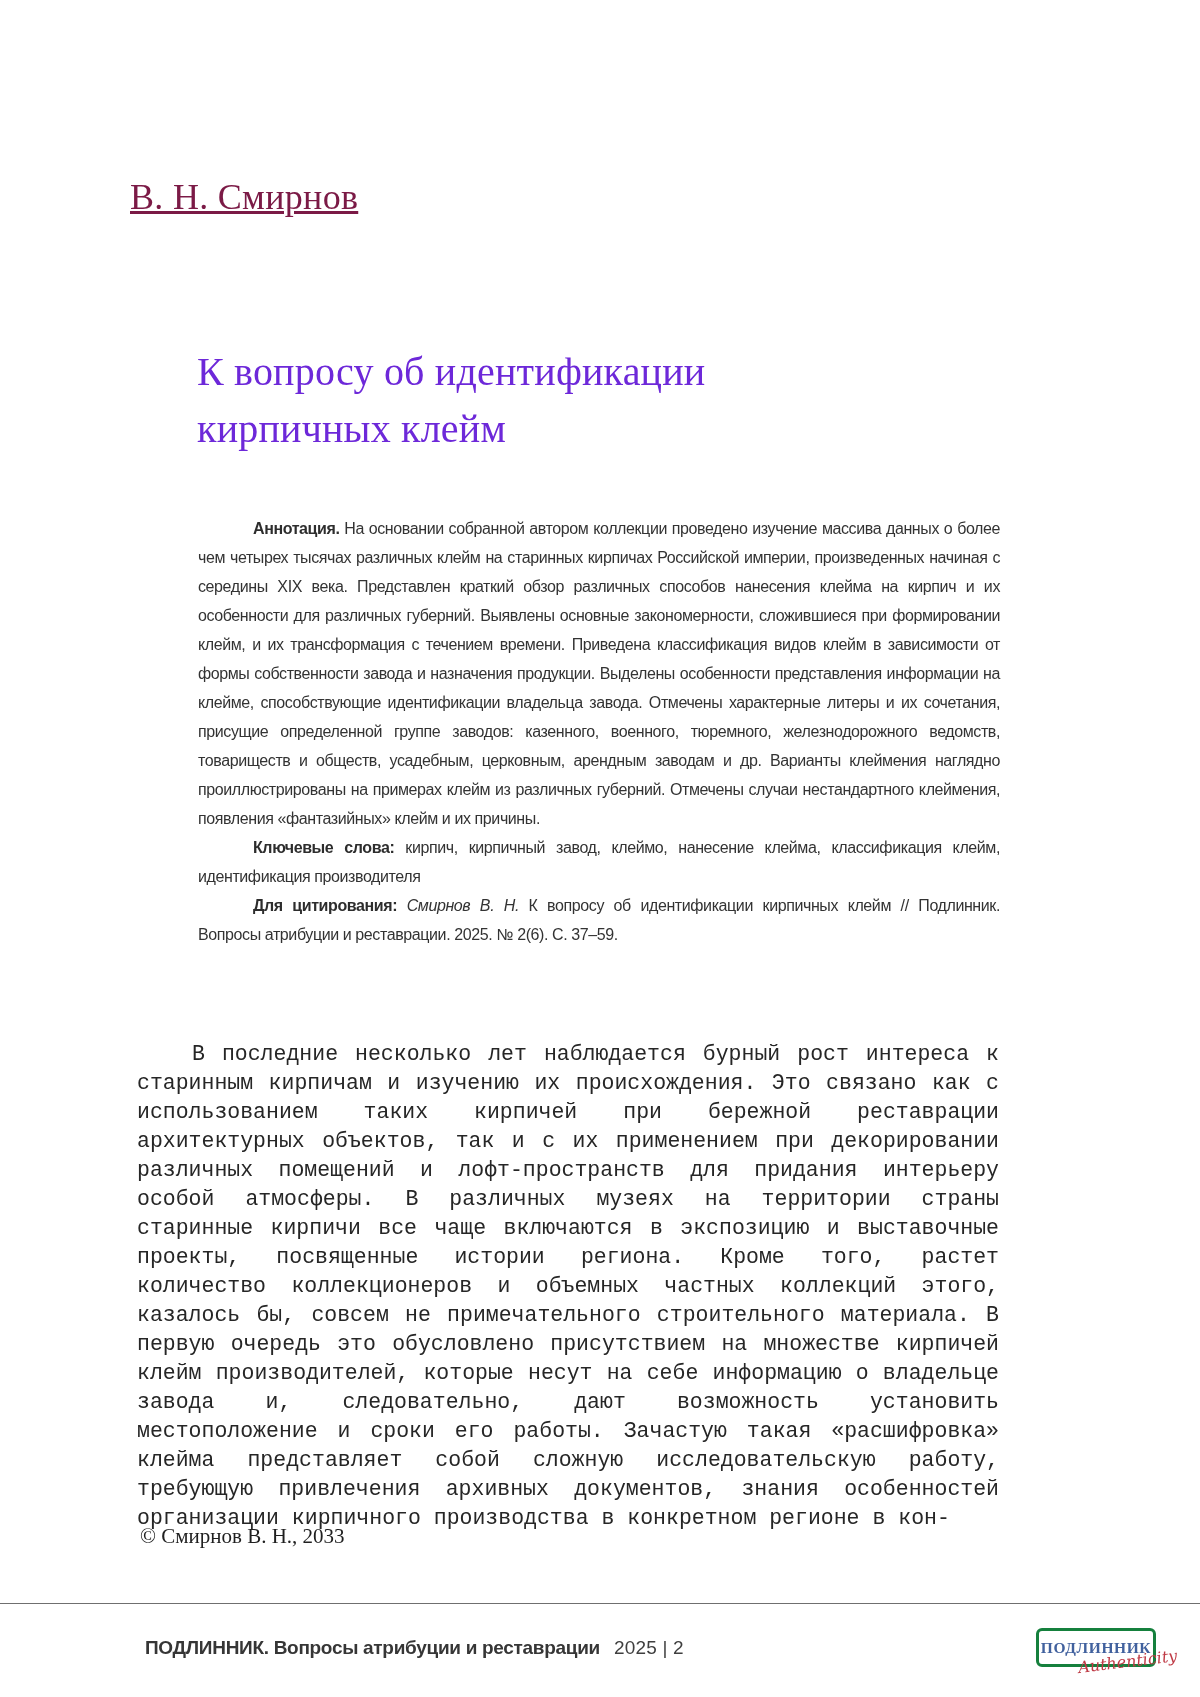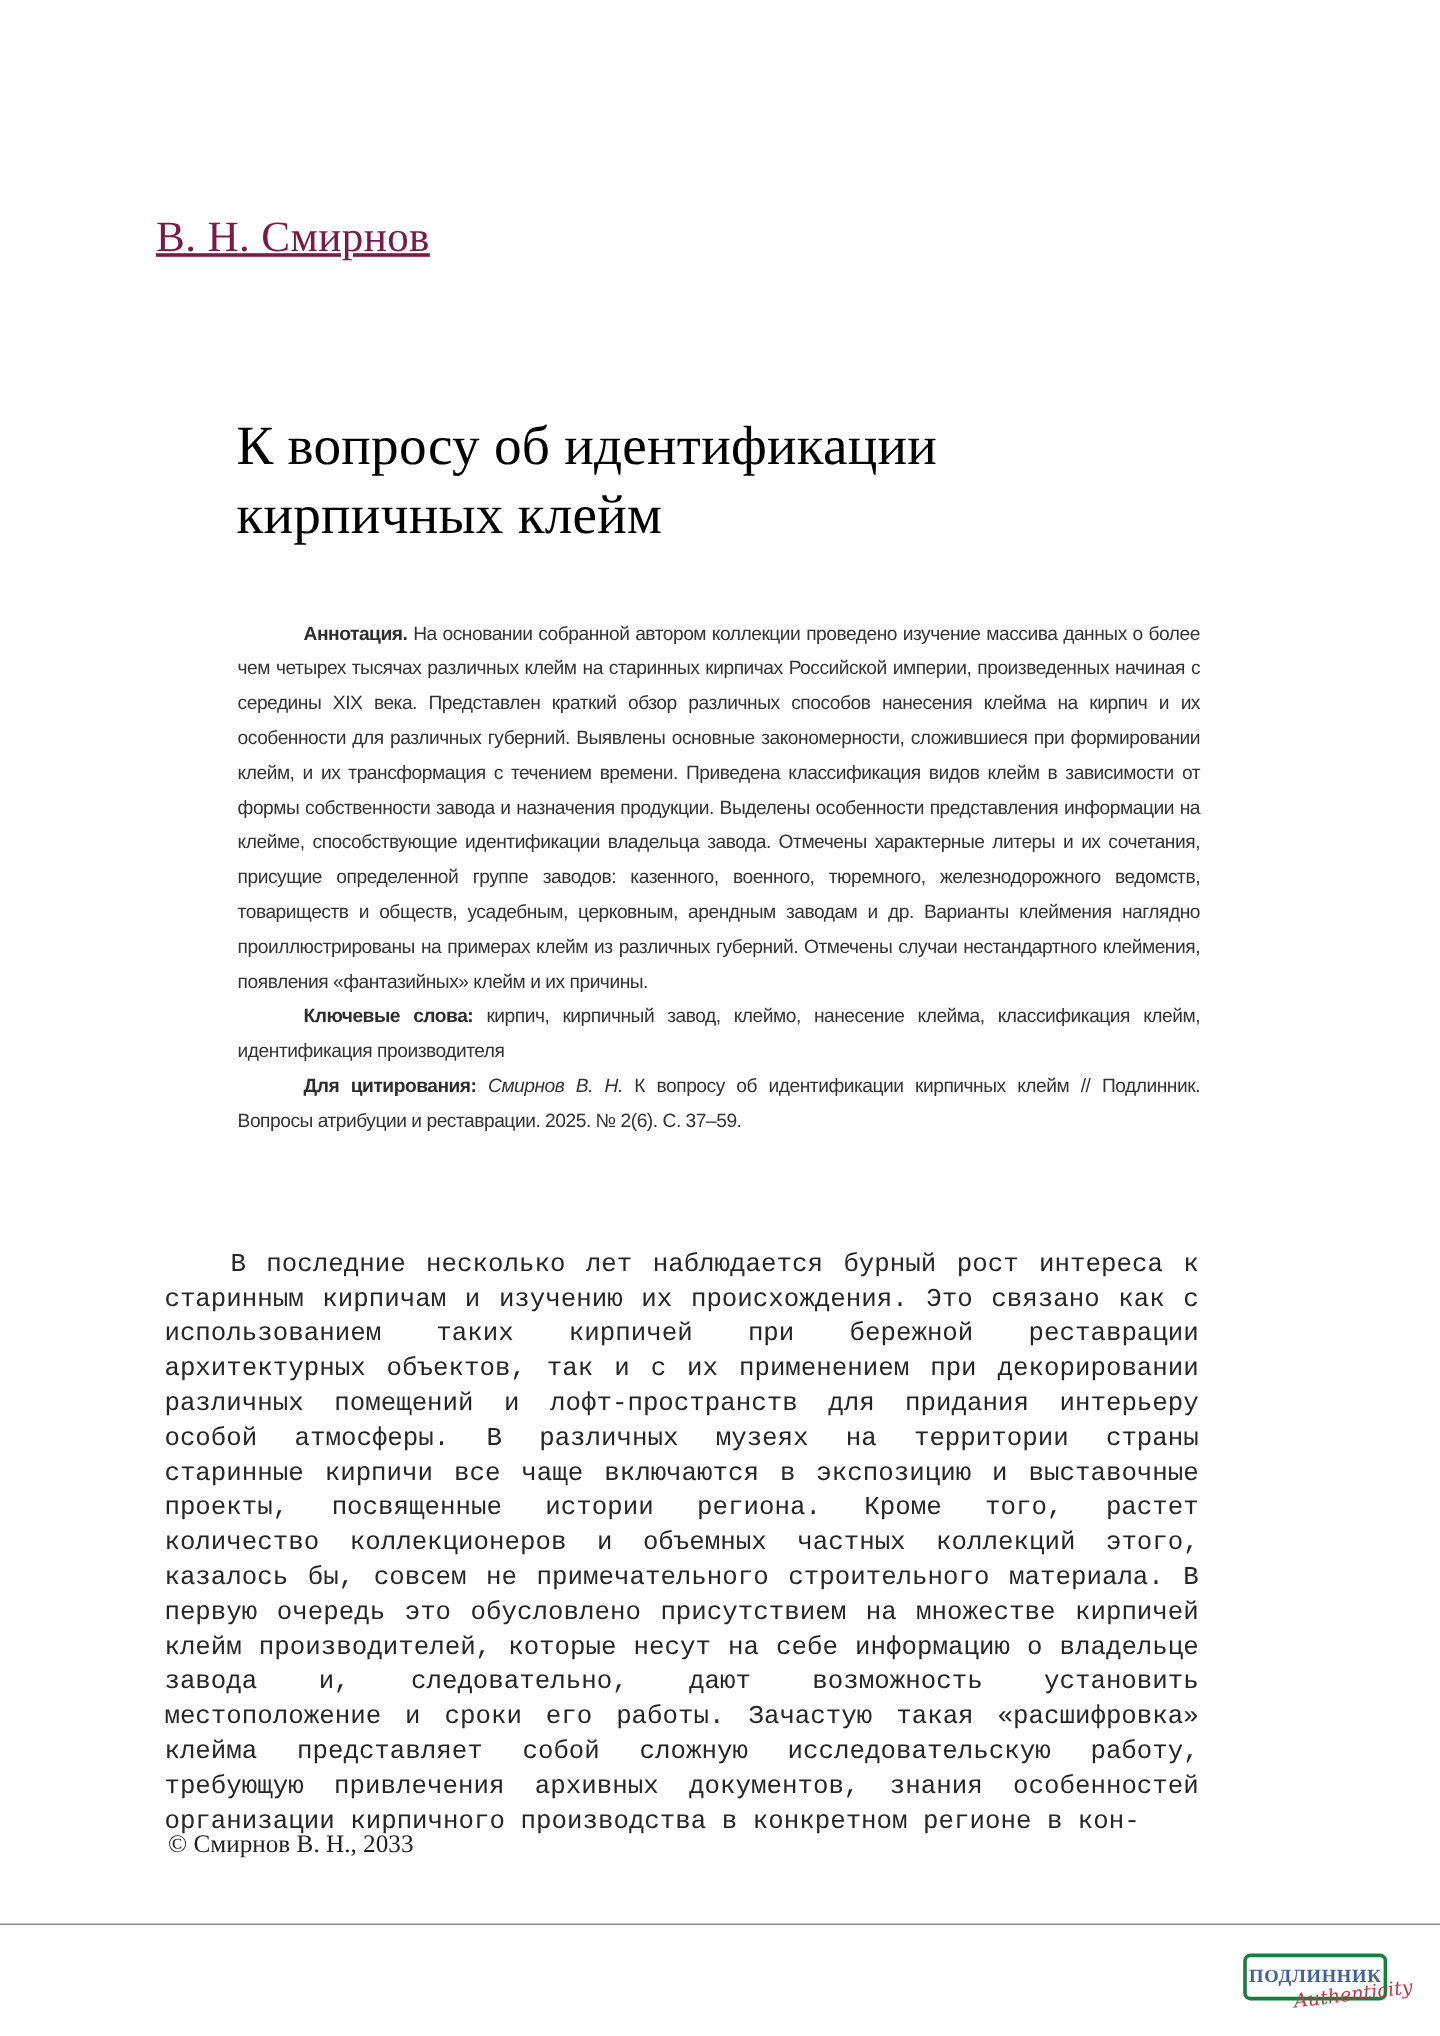--- a/index.html
+++ b/index.html
@@ -30,23 +30,23 @@
     letter-spacing: 0.3px;
     text-decoration: underline;
   }
   .title {
     position: absolute;
     left: 197px;
     top: 343px;
     margin: 0;
     font-family: "Liberation Serif", "DejaVu Serif", serif;
     font-weight: normal;
-    font-size: 46px;
+    font-size: 40px;
     line-height: 57px;
-    color: #000000;
+    color: #6d28d9;
     letter-spacing: 0.2px;
   }
   .title .title-line { display: block; }
 
   
   .meta-block {
     position: absolute;
     left: 198px;
     top: 514px;
     width: 802px;
@@ -179,19 +179,22 @@
   <section class="body-block">
     <p>В последние несколько лет наблюдается бурный рост интереса к старинным кирпичам и изучению их происхождения. Это связано как с использованием таких кирпичей при бережной реставрации архитектурных объектов, так и с их применением при декорировании различных помещений и лофт-пространств для придания интерьеру особой атмосферы. В различных музеях на территории страны старинные кирпичи все чаще включаются в экспозицию и выставочные проекты, посвященные истории региона. Кроме того, растет количество коллекционеров и объемных частных коллекций этого, казалось бы, совсем не примечательного строительного материала. В первую очередь это обусловлено присутствием на множестве кирпичей клейм производителей, которые несут на себе информацию о владельце завода и, следовательно, дают возможность установить местоположение и сроки его работы. Зачастую такая «расшифровка» клейма представляет собой сложную исследовательскую работу, требующую привлечения архивных документов, знания особенностей организации кирпичного производства в конкретном регионе в кон-</p>
   </section>
 
   <div class="imprint">
     <div>© Смирнов В. Н., 2033</div>
   </div>
 
   <hr class="footer-rule">
 
+  <footer class="footer-text">
+    <span class="footer-journal">ПОДЛИННИК. Вопросы атрибуции и реставрации</span><span class="footer-issue">2025 | 2</span>
+  </footer>
 
   <div class="logo">
     <span class="logo-stamp">ПОДЛИННИК</span>
     <span class="logo-script">Authenticity</span>
   </div>
 
 </div>
 
 </body></html>

